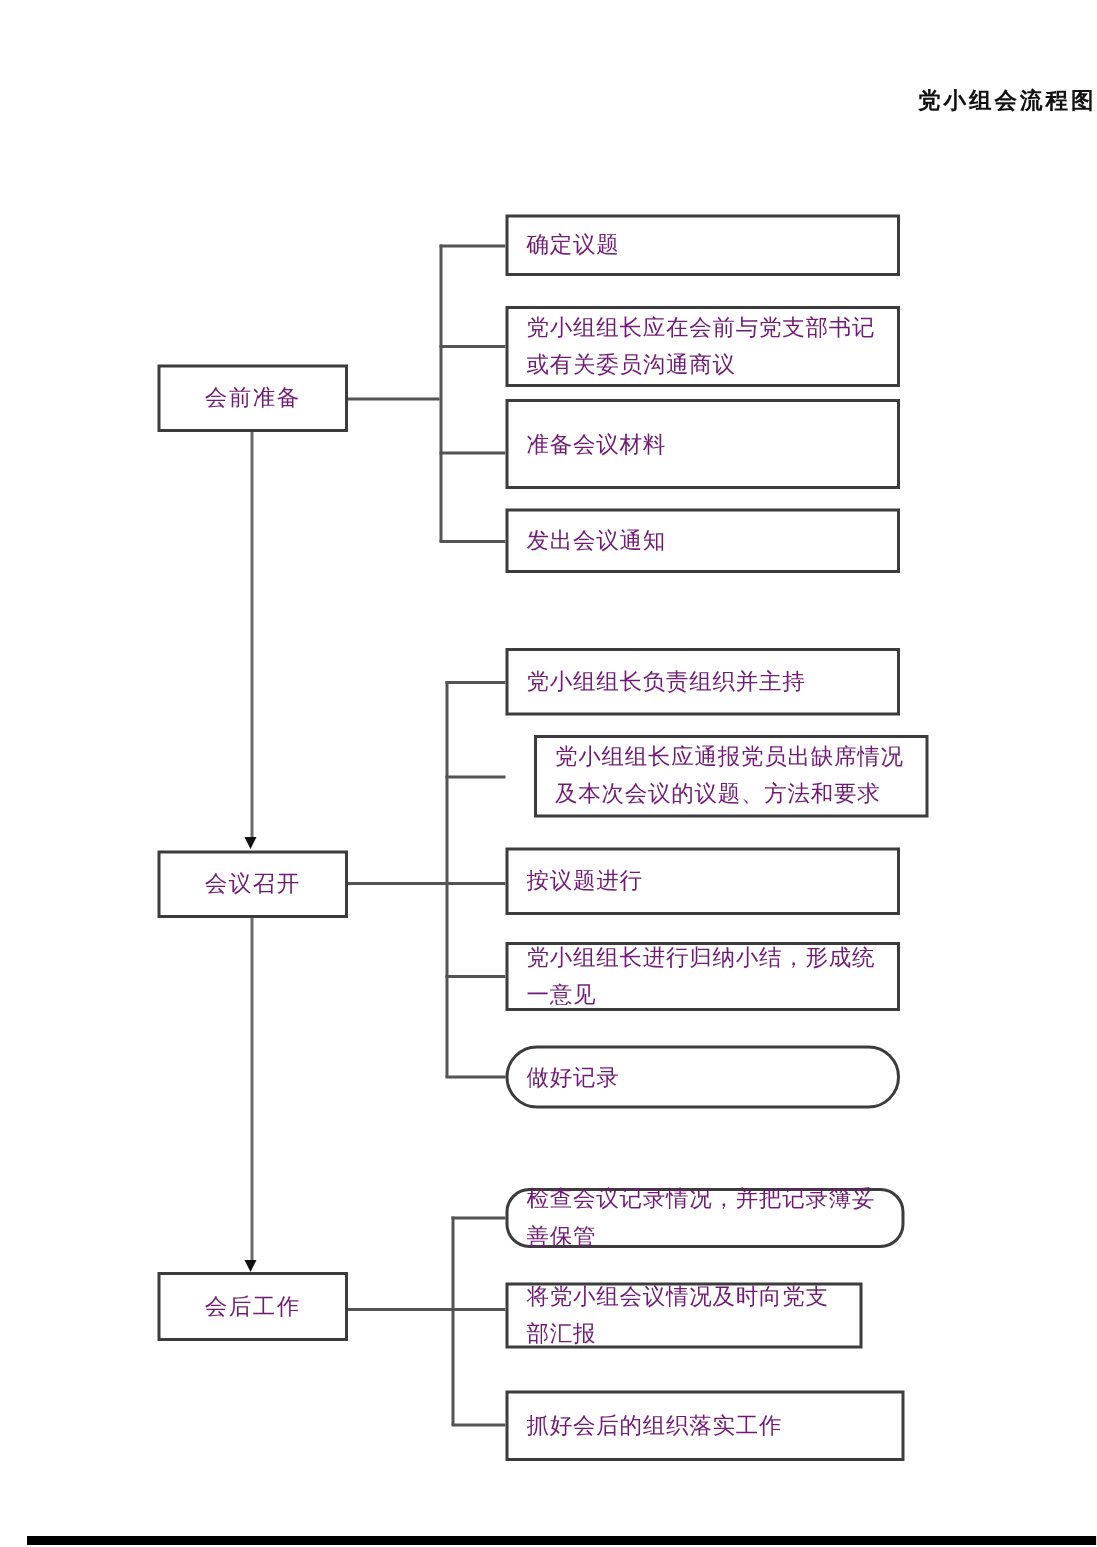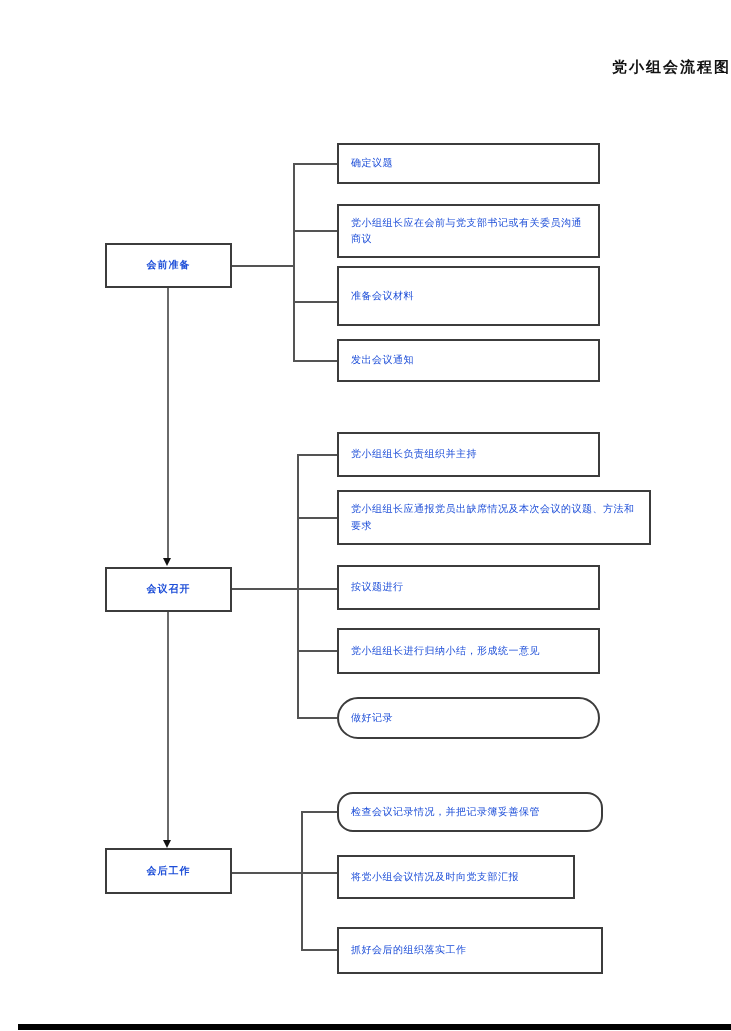--- a/index.html
+++ b/index.html
@@ -2,23 +2,23 @@
 <html><head>
 <meta charset="utf-8">
 <style>
   html,body{margin:0;padding:0;background:#fff;}
   body{font-family:"DejaVu Sans","Liberation Sans",sans-serif;}
   #page{position:relative;width:731px;height:1031px;background:#ffffff;overflow:hidden;}
   .title{position:absolute;left:0;top:58px;width:731px;text-align:right;
          font-size:15px;font-weight:bold;color:#111;letter-spacing:2px;
          font-family:"DejaVu Serif","Liberation Serif",serif;}
   .box{position:absolute;border:2px solid #3c3c3c;background:#fff;box-sizing:border-box;
-       color:#1d4ed8;font-size:10px;line-height:1.65;}
+       color:#701a75;font-size:15px;line-height:1.65;}
   .stage{display:flex;align-items:center;justify-content:center;text-align:right;
-         letter-spacing:1px;font-weight:bold;}
+         letter-spacing:1px;}
   .step{display:flex;align-items:center;padding:4px 12px;text-align:left;letter-spacing:0.5px;}
   .hline{position:absolute;height:1.5px;background:#545454;}
   .vline{position:absolute;width:1.5px;background:#545454;}
   .arrowline{position:absolute;width:1.5px;background:#6a6a6a;}
   .arrowhead{position:absolute;width:0;height:0;border-left:4.5px solid transparent;
              border-right:4.5px solid transparent;border-top:8px solid #111;}
   .pageedge{position:absolute;background:#000;}
 </style>
 </head>
 <body>
@@ -51,21 +51,21 @@
   <div class="hline" style="left:232px;top:588px;width:105px;"></div>
 
   <div class="vline" style="left:297px;top:454px;height:264px;"></div>
 
   <div class="hline" style="left:297px;top:454px;width:40px;"></div>
   <div class="hline" style="left:297px;top:517px;width:40px;"></div>
   <div class="hline" style="left:297px;top:650px;width:40px;"></div>
   <div class="hline" style="left:297px;top:717px;width:40px;"></div>
 
   <div class="box step" style="left:337px;top:432px;width:263px;height:45px;">党小组组长负责组织并主持</div>
-  <div class="box step" style="left:337px;top:490px;width:314px;height:55px;font-family:Liberation Serif, serif;">党小组组长应通报党员出缺席情况及本次会议的议题、方法和要求</div>
+  <div class="box step" style="left:356px;top:490px;width:263px;height:55px;font-family:Liberation Serif, serif;">党小组组长应通报党员出缺席情况及本次会议的议题、方法和要求</div>
   <div class="box step" style="left:337px;top:565px;width:263px;height:45px;">按议题进行</div>
   <div class="box step" style="left:337px;top:628px;width:263px;height:46px;">党小组组长进行归纳小结，形成统一意见</div>
   <div class="box step" style="left:337px;top:697px;width:263px;height:42px;border-radius:21px;">做好记录</div>
 
   <div class="arrowline" style="left:167px;top:612px;height:229px;"></div>
   <div class="arrowhead" style="left:163px;top:840px;"></div>
 
   <div class="box stage" style="left:105px;top:848px;width:127px;height:46px;">会后工作</div>
 
   <div class="hline" style="left:232px;top:872px;width:105px;"></div>

